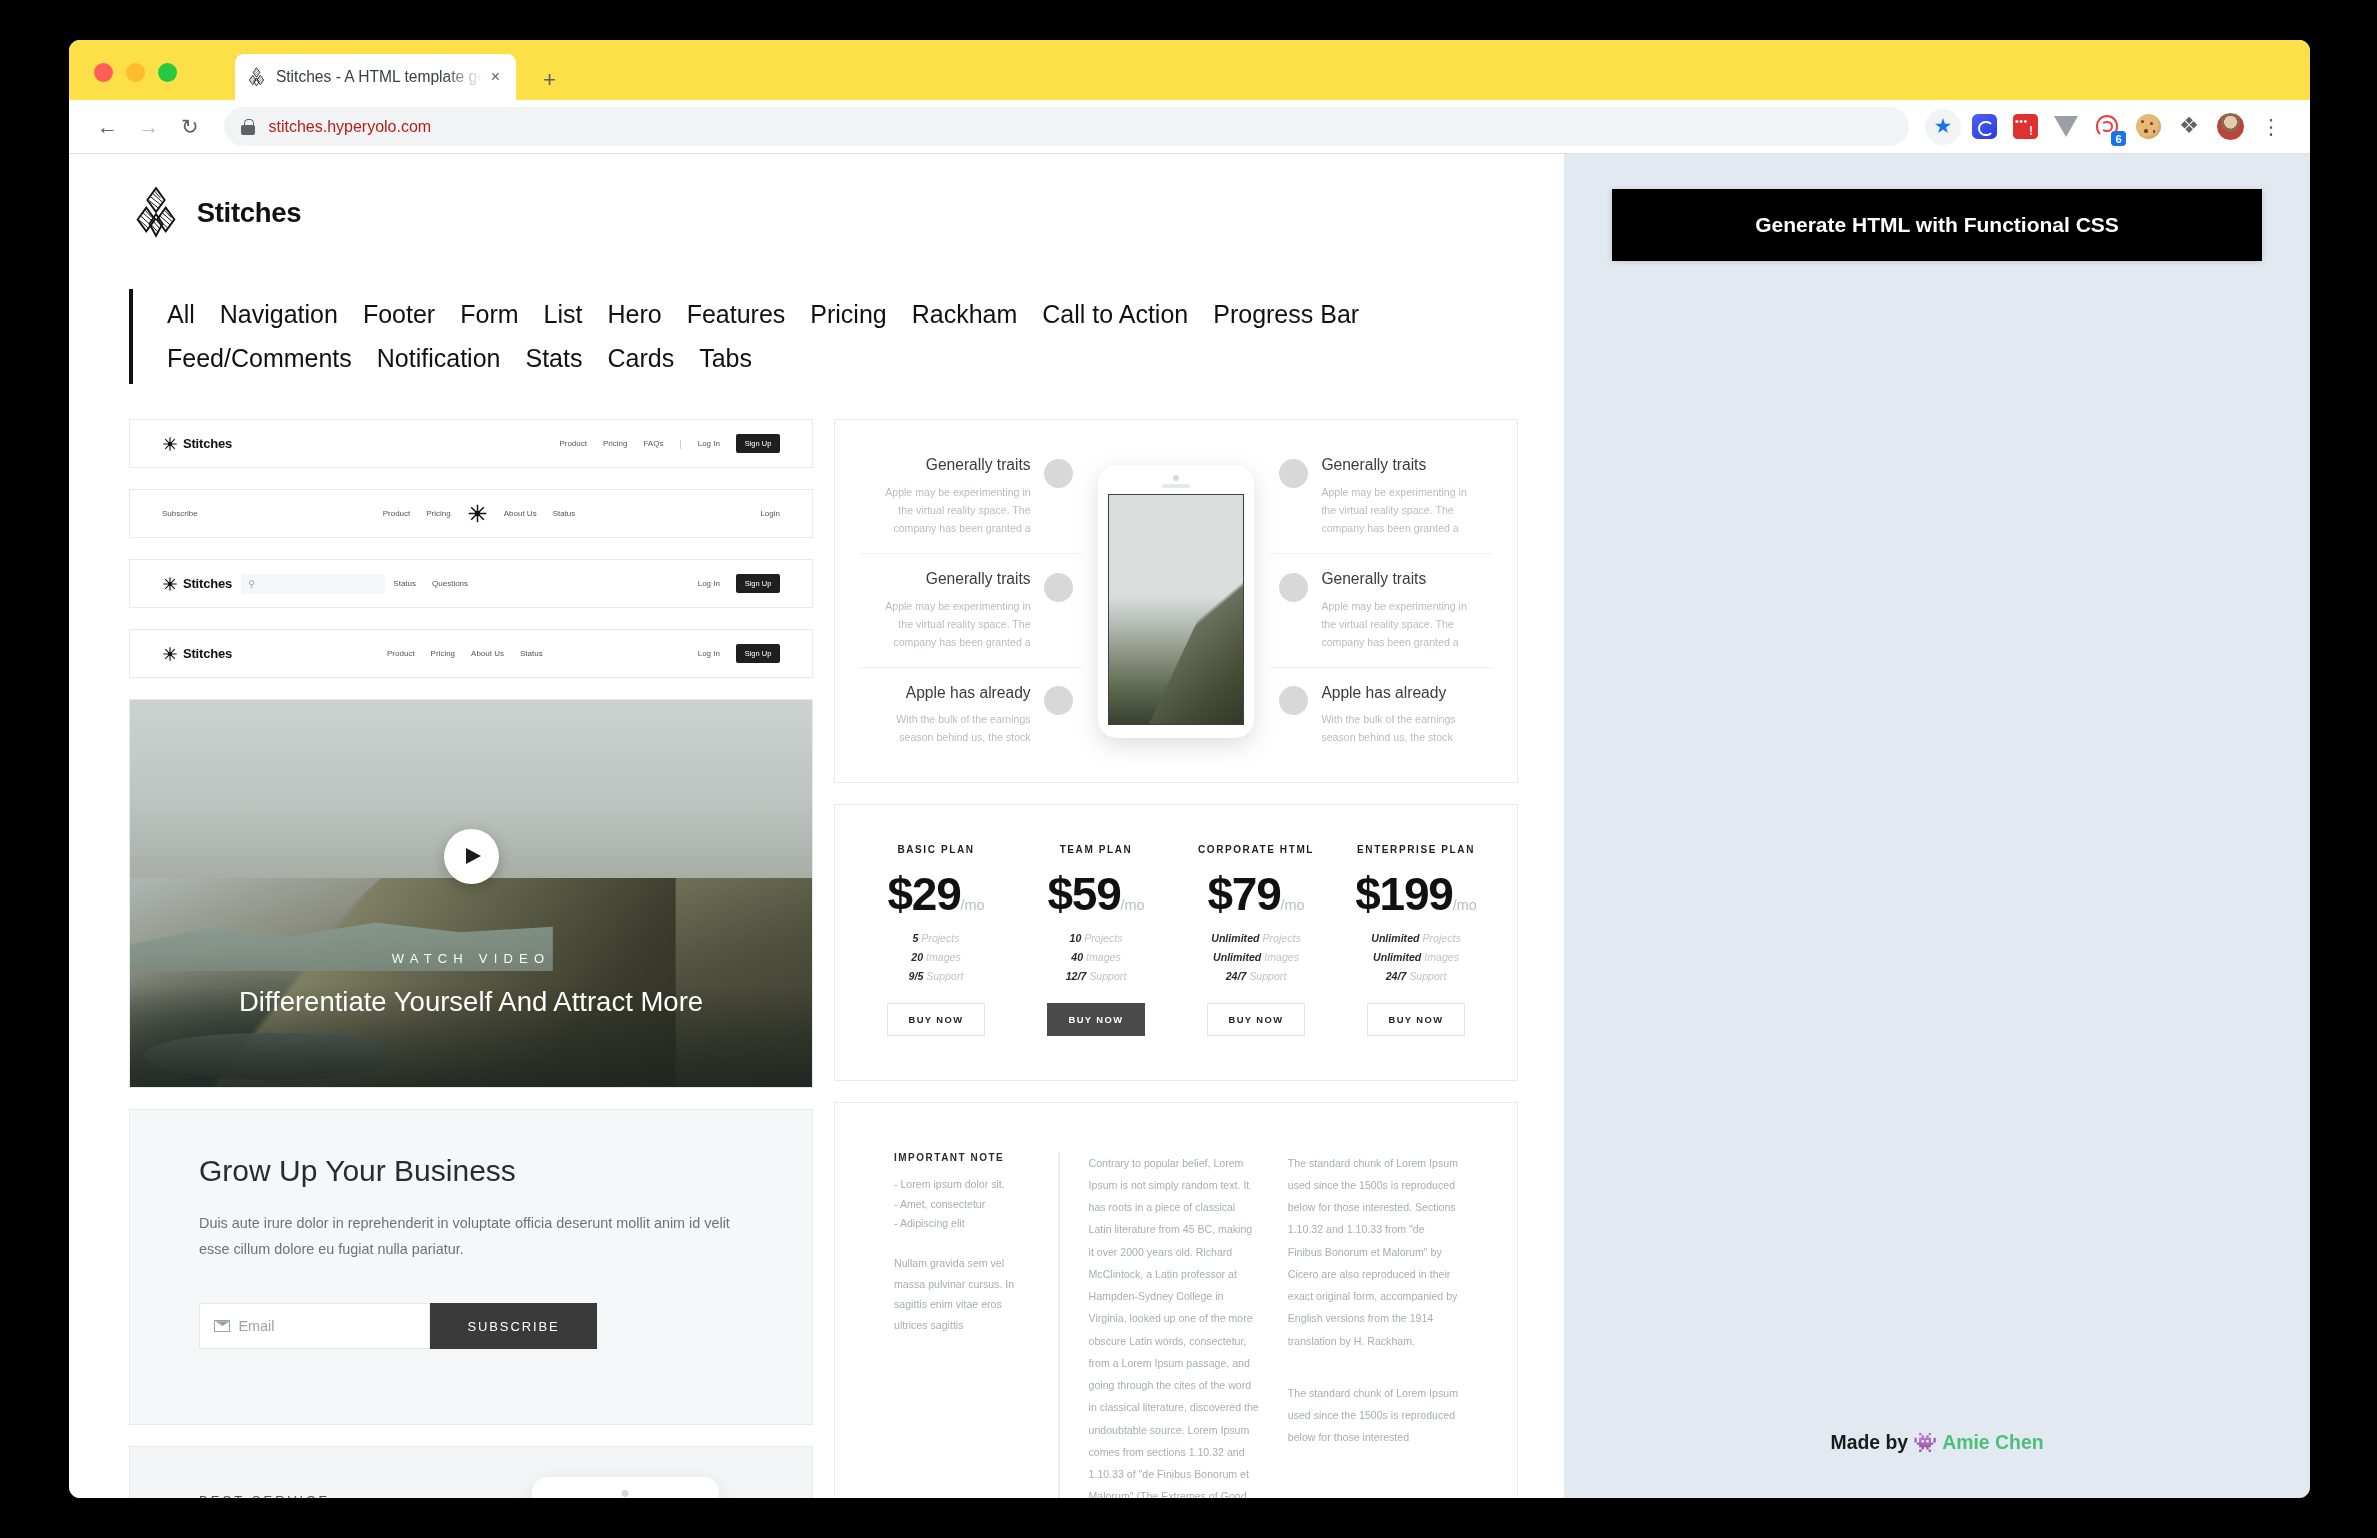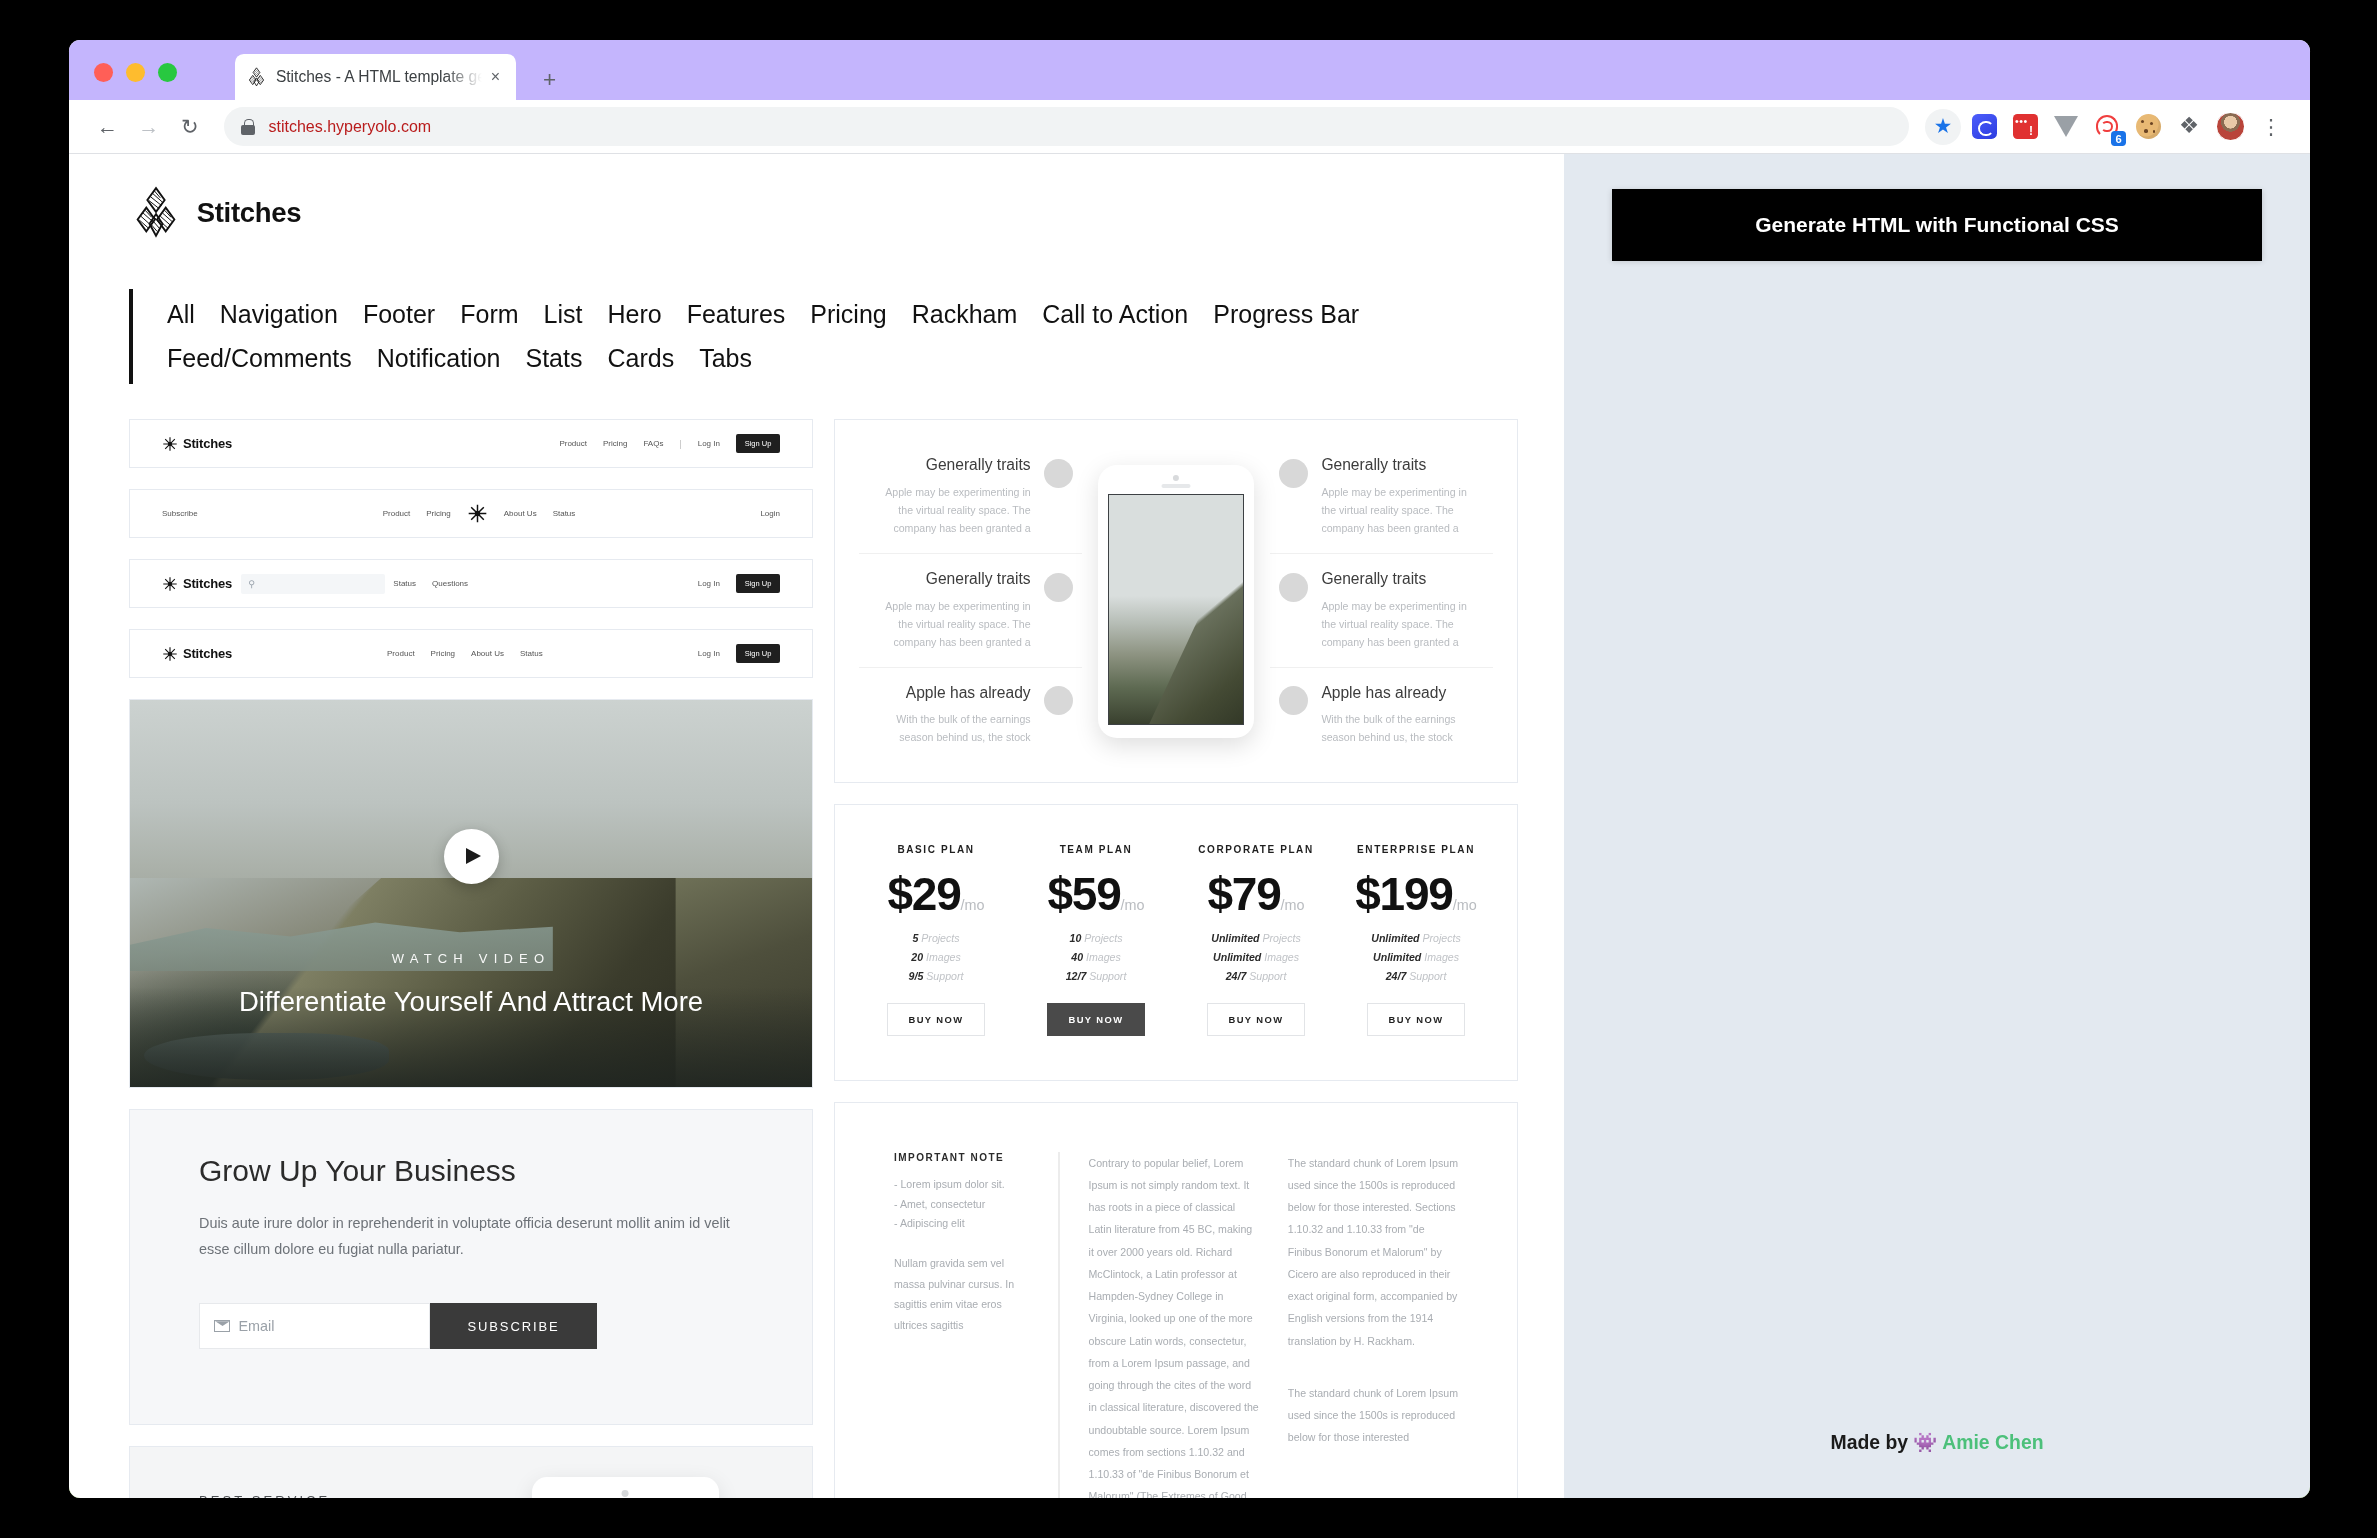--- a/index.html
+++ b/index.html
@@ -15,21 +15,21 @@
     position: absolute;
     left: 69px; top: 40px;
     width: 2241px; height: 1458px;
     background: #ffffff;
     border-radius: 11.2px;
     overflow: hidden;
     box-shadow: 0 13.7px 44px rgba(0,0,0,.55);
   }
   .titlebar {
     height: 60px;
-    background: #c4b5fd;
+    background: #fde047;
     position: relative;
     display: flex;
     align-items: flex-end;
   }
   .traffic {
     position: absolute;
     left: 25px; top: 22.5px;
     display: flex; gap: 13px;
   }
   .traffic span { width: 19px; height: 19px; border-radius: 50%; display:block; }
@@ -696,21 +696,21 @@
                   </div>
                 </div>
               </div>
             </div>
           </div>
 
           <div class="card">
             <div class="pricing" id="pricing-row">
                 <div class="plan"><div class="plan-name">BASIC PLAN</div><div class="plan-price"><span>$29</span><sub>/mo</sub></div><div class="plan-feat"><b>5</b> <span>Projects</span></div><div class="plan-feat"><b>20</b> <span>Images</span></div><div class="plan-feat"><b>9/5</b> <span>Support</span></div><div class="plan-btn">BUY NOW</div></div>
                 <div class="plan"><div class="plan-name">TEAM PLAN</div><div class="plan-price"><span>$59</span><sub>/mo</sub></div><div class="plan-feat"><b>10</b> <span>Projects</span></div><div class="plan-feat"><b>40</b> <span>Images</span></div><div class="plan-feat"><b>12/7</b> <span>Support</span></div><div class="plan-btn solid">BUY NOW</div></div>
-                <div class="plan"><div class="plan-name">CORPORATE PLAN</div><div class="plan-price"><span>$79</span><sub>/mo</sub></div><div class="plan-feat"><b>Unlimited</b> <span>Projects</span></div><div class="plan-feat"><b>Unlimited</b> <span>Images</span></div><div class="plan-feat"><b>24/7</b> <span>Support</span></div><div class="plan-btn">BUY NOW</div></div>
+                <div class="plan"><div class="plan-name">CORPORATE HTML</div><div class="plan-price"><span>$79</span><sub>/mo</sub></div><div class="plan-feat"><b>Unlimited</b> <span>Projects</span></div><div class="plan-feat"><b>Unlimited</b> <span>Images</span></div><div class="plan-feat"><b>24/7</b> <span>Support</span></div><div class="plan-btn">BUY NOW</div></div>
                 <div class="plan"><div class="plan-name">ENTERPRISE PLAN</div><div class="plan-price"><span>$199</span><sub>/mo</sub></div><div class="plan-feat"><b>Unlimited</b> <span>Projects</span></div><div class="plan-feat"><b>Unlimited</b> <span>Images</span></div><div class="plan-feat"><b>24/7</b> <span>Support</span></div><div class="plan-btn">BUY NOW</div></div>
               </div>
           </div>
 
           <div class="card">
             <div class="art3">
               <div class="art3-side">
                 <div class="art3-kicker">IMPORTANT NOTE</div>
                 <div class="art3-li" style="white-space:pre-line">- Lorem ipsum dolor sit.
 - Amet, consectetur

